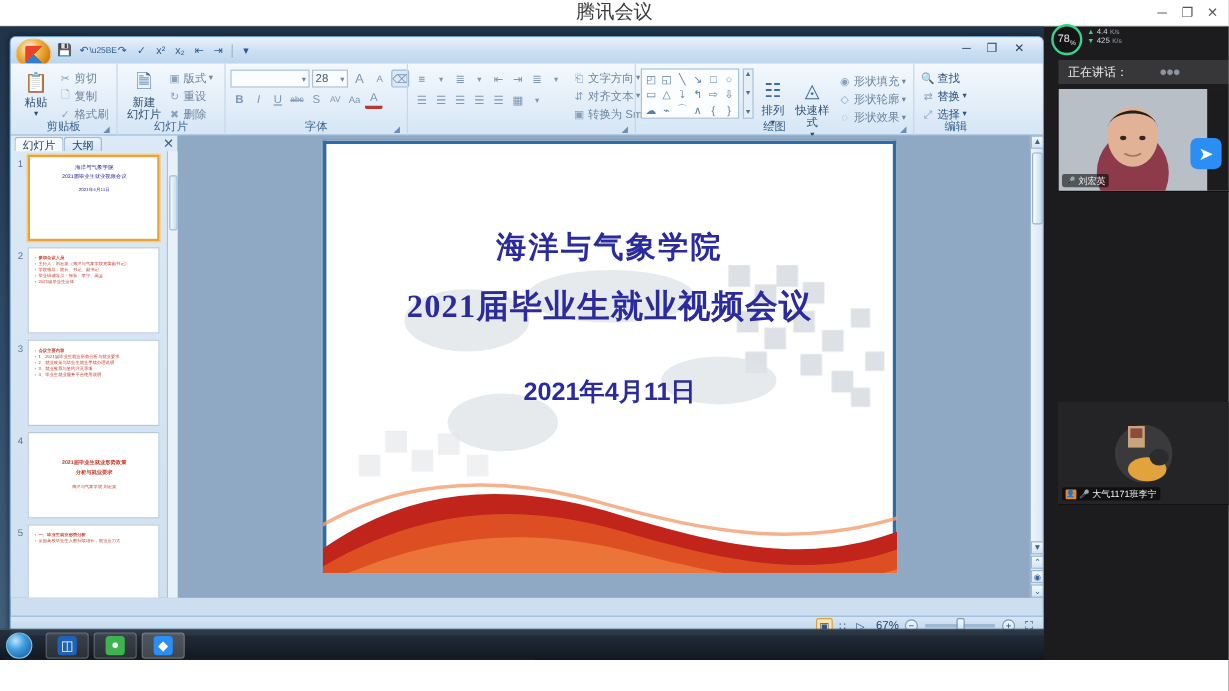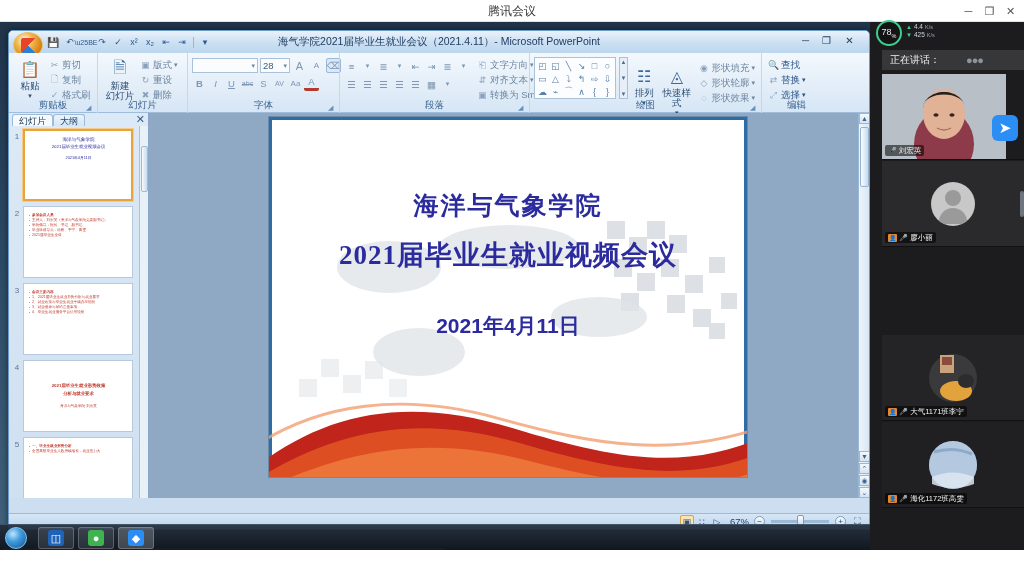--- a/index.html
+++ b/index.html
@@ -12,21 +12,21 @@
   }
 
   
   #tm-window { position:absolute; inset:0; background:#ffffff; }
   #tm-titlebar {
     position:absolute; left:0; top:0; width:1024px; height:22px;
     background:#ffffff; border-bottom:1px solid #e2e2e2;
   }
   #tm-title {
     position:absolute; left:0; top:0; width:1024px; height:22px;
-    line-height:22px; text-align:center; font-size:12px; color:#3a3a3a;
+    line-height:22px; text-align:center; font-size:16px; color:#3a3a3a;
   }
   .tm-winbtn {
     position:absolute; top:0; height:22px; width:21px;
     line-height:22px; text-align:center; font-size:11px; color:#555;
     cursor:pointer;
   }
   #tm-min { right:45px; } #tm-max { right:24px; } #tm-close { right:3px; }
 
   
   #screen-share {
@@ -427,21 +427,20 @@
           <div class="qat-btn" style="font-size:7px">\u25BE</div>
           <div class="qat-btn">↷</div>
           <div class="qat-btn">✓</div>
           <div class="qat-btn">x²</div>
           <div class="qat-btn">x₂</div>
           <div class="qat-btn">⇤</div>
           <div class="qat-btn">⇥</div>
           <div class="qat-sep"></div>
           <div class="qat-btn">▾</div>
         </div>
-        <div id="ppt-title-text">海气学院2021届毕业生就业会议（2021.4.11）- Microsoft PowerPoint</div>
         <div class="ppt-winbtn" id="ppt-min">─</div>
         <div class="ppt-winbtn" id="ppt-restore">❐</div>
         <div class="ppt-winbtn" id="ppt-close">✕</div>
       </div>
 
 
       <div id="ribbon">
 
         <div class="rgroup" style="width:88px">
           <div class="rbody">
@@ -559,21 +558,20 @@
                 <span>对齐文本</span>
                 <span style="font-size:7px">▾</span>
               </div>
               <div class="smallbtn">
                 <span class="gl">▣</span>
                 <span>转换为 SmartArt</span>
                 <span style="font-size:7px">▾</span>
               </div>
             </div>
           </div>
-          <div class="rgroup-label">段落</div>
           <div class="rgroup-dia">◢</div>
         </div>
 
         <div class="rgroup" style="width:232px">
           <div class="rbody" style="gap:3px; padding-top:2px">
             <div id="shapes-gallery">
               <div class="shape-cell">◰</div>
               <div class="shape-cell">◱</div>
               <div class="shape-cell">╲</div>
               <div class="shape-cell">↘</div>
@@ -863,58 +861,32 @@
         <ellipse cx="70" cy="41" rx="2.6" ry="1.8" fill="#33261f"></ellipse>
         <path d="M55,54 Q62,58 69,54" stroke="#a9705c" stroke-width="1.4" fill="none"></path>
       </svg>
       <div class="tencent-bird">➤</div>
       <div class="nametag">
         <span class="mic-ico">🎤</span>
         <span>刘宏英</span>
       </div>
     </div>
 
-    <div class="vtile" style="top:139px">
-      <div class="avatar-circle">
-        <div class="head"></div>
-        <div class="body"></div>
-      </div>
-      <div class="scroll-nub" style="top:30px"></div>
-      <div class="nametag">
-        <span class="host-chip">👤</span>
-        <span class="mic-ico">🎤</span>
-        <span>廖小丽</span>
-      </div>
-    </div>
 
 
     <div class="vtile" style="top:313px">
       <svg width="142" height="86" style="position:absolute;left:0;top:0">
         <rect width="142" height="86" fill="#242426"></rect>
         <circle cx="71" cy="43" r="24" fill="#3a3a3c"></circle>
         <rect x="58" y="20" width="14" height="18" fill="#c9a37c"></rect>
         <rect x="60" y="22" width="10" height="8" fill="#8c4b3f"></rect>
         <ellipse cx="74" cy="56" rx="16" ry="10" fill="#e2a33c"></ellipse>
         <ellipse cx="84" cy="46" rx="8" ry="7" fill="#2c2c2e"></ellipse>
       </svg>
       <div class="nametag">
         <span class="host-chip">👤</span>
         <span class="mic-ico">🎤</span>
         <span>大气1171班李宁</span>
       </div>
     </div>
 
-    <div class="vtile" style="top:400px">
-      <svg width="142" height="86" style="position:absolute;left:0;top:0">
-        <rect width="142" height="86" fill="#202022"></rect>
-        <circle cx="71" cy="43" r="24" fill="#9fb8d4"></circle>
-        <path d="M47,43 a24,24 0 0,0 48,0 a24,24 0 0,0 -48,0" fill="#c3d4e6" opacity="0.6"></path>
-        <path d="M50,55 Q71,46 92,55 L92,62 Q71,70 50,62 Z" fill="#dde7f1" opacity="0.85"></path>
-        <path d="M52,30 Q71,24 90,32" stroke="#7d9cc0" stroke-width="3" fill="none" opacity="0.7"></path>
-      </svg>
-      <div class="nametag">
-        <span class="host-chip">👤</span>
-        <span class="mic-ico">🎤</span>
-        <span>海化1172班高雯</span>
-      </div>
-    </div>
   </div>
 </div>
 
 </body></html>

